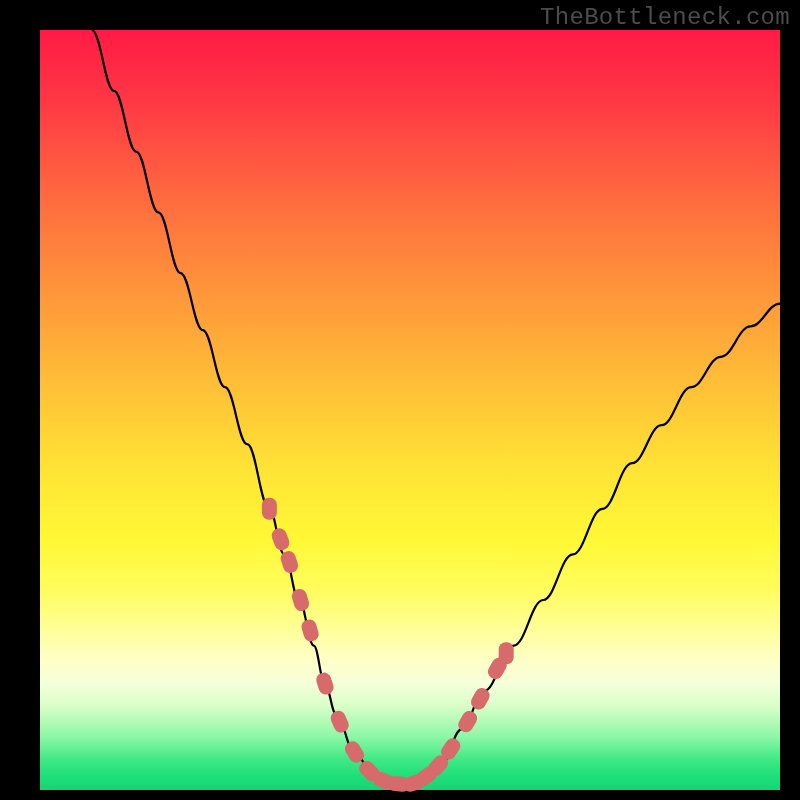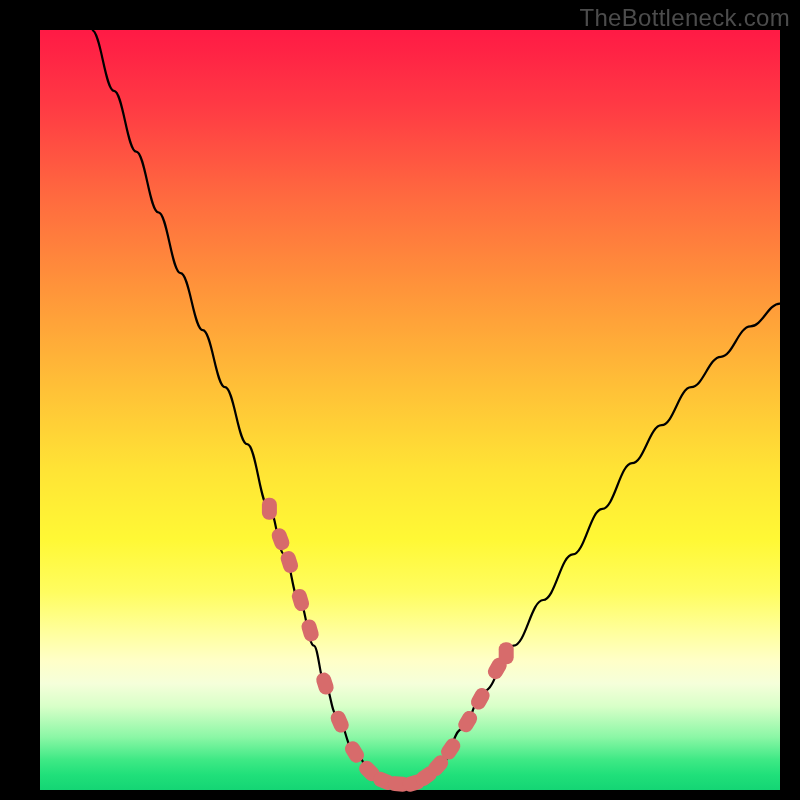--- a/index.html
+++ b/index.html
@@ -49,20 +49,21 @@
   }
   .watermark {
     position: absolute;
     top: 4px;
     right: 10px;
     color: #4c4c4c;
     font-size: 24px;
     font-weight: 500;
     letter-spacing: 0.3px;
     user-select: none;
+    font-family: Liberation Mono, monospace;
   }
   svg.curve {
     position: absolute;
     left: 0; top: 0;
     width: 740px; height: 760px;
     overflow: visible;
   }
   .marker {
     fill: #d76b6b;
     stroke: none;

